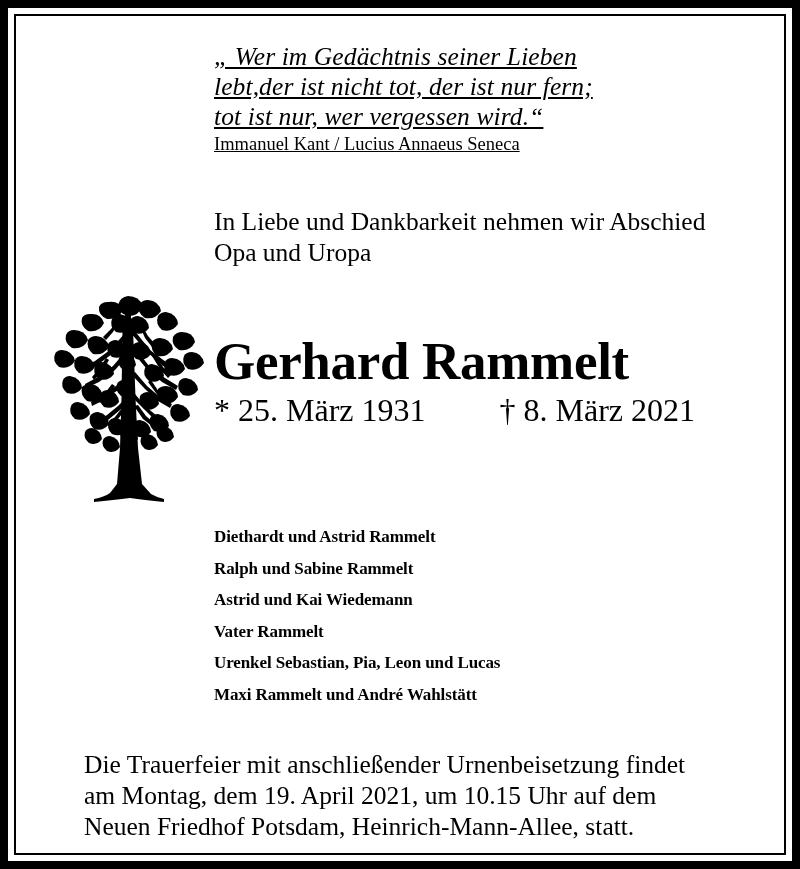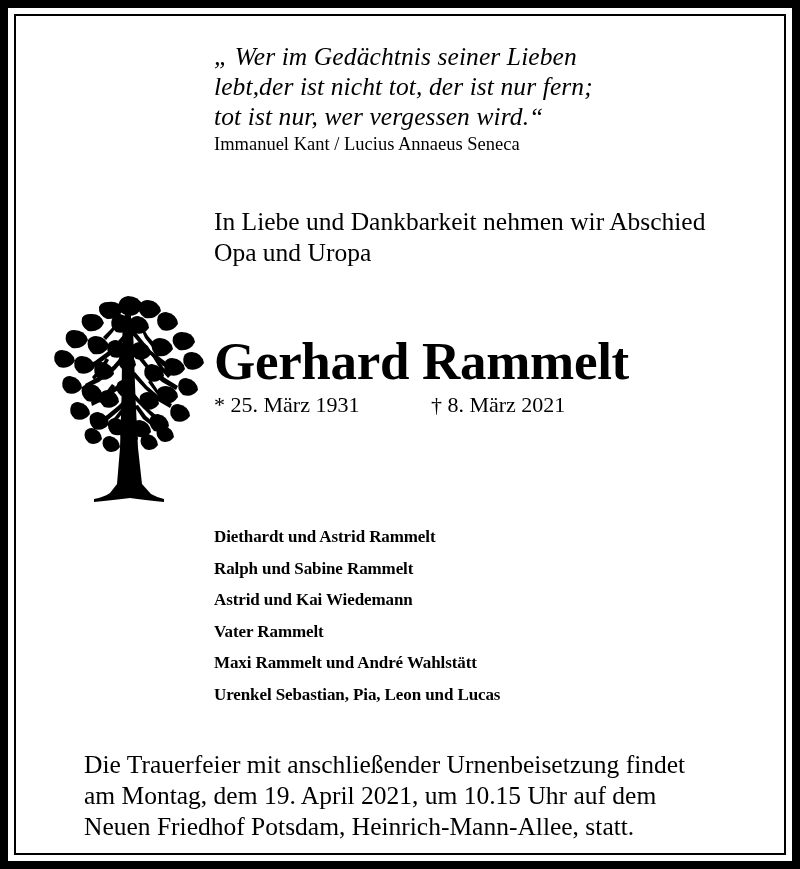--- a/index.html
+++ b/index.html
@@ -51,20 +51,21 @@
     right: 0;
     bottom: 0;
   }
 
   
   #quote-block {
     position: absolute;
     left: 198px;
     top: 26px;
     width: 560px;
+    text-decoration: underline;
   }
   .quote-line {
     font-style: italic;
     font-size: 25.5px;
     line-height: 30px;
     white-space: nowrap;
     letter-spacing: 0.1px;
   }
   #quote-attribution {
     font-size: 18.5px;
@@ -93,21 +94,22 @@
     width: 570px;
   }
   #deceased-name {
     font-weight: bold;
     font-size: 53px;
     line-height: 58px;
     letter-spacing: -0.3px;
     white-space: nowrap;
   }
   #dates-row {
-    font-size: 22px;
+    margin-top: 5px;
+    font-size: 32px;
     line-height: 30px;
     white-space: nowrap;
   }
   #birth-date { display: inline-block; }
   #death-date { display: inline-block; margin-left: 66px; }
 
   
   #mourning-line {
     position: absolute;
     left: 198px;
@@ -182,22 +184,22 @@
             <span id="death-date">† 8. März 2021</span>
           </div>
         </div>
 
 
         <div id="survivors-block">
           <div class="survivor-line">Diethardt und Astrid Rammelt</div>
           <div class="survivor-line">Ralph und Sabine Rammelt</div>
           <div class="survivor-line">Astrid und Kai Wiedemann</div>
           <div class="survivor-line">Vater Rammelt</div>
+          <div class="survivor-line">Urenkel Sebastian, Pia, Leon und Lucas</div>
           <div class="survivor-line">Maxi Rammelt und André Wahlstätt</div>
-          <div class="survivor-line">Urenkel Sebastian, Pia, Leon und Lucas</div>
         </div>
 
         <div id="service-block">
           <div class="service-line">Die Trauerfeier mit anschließender Urnenbeisetzung findet</div>
           <div class="service-line">am Montag, dem 19. April 2021, um 10.15 Uhr auf dem</div>
           <div class="service-line">Neuen Friedhof Potsdam, Heinrich-Mann-Allee, statt.</div>
         </div>
 
         <div id="tree-illustration">
           <svg viewBox="0 0 152 220" xmlns="http://www.w3.org/2000/svg" aria-hidden="true">

